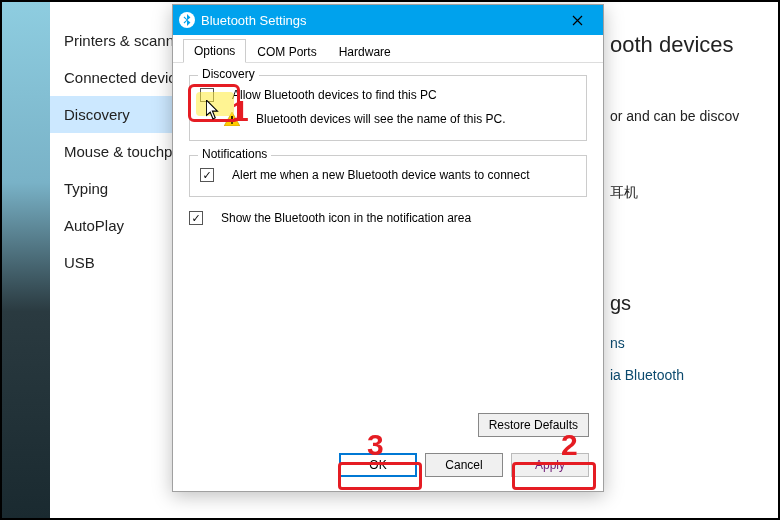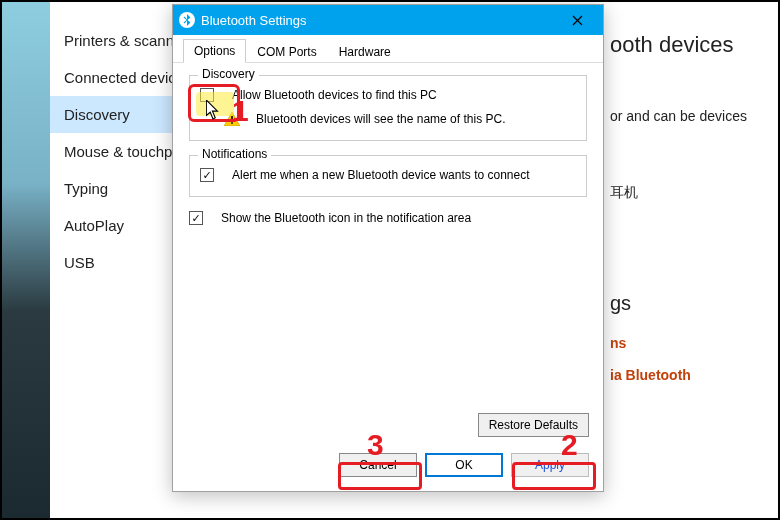--- a/index.html
+++ b/index.html
@@ -39,21 +39,21 @@
       position: absolute;
       left: 600px; top: 0;
       right: 0; height: 100%;
       background: #fff;
       padding: 30px 8px;
       color: #222;
     }
     .right-bg .title-frag { font-size: 22px; margin-bottom: 50px; }
     .right-bg .desc-frag { font-size: 14px; margin-bottom: 60px; }
     .right-bg .cjk { font-size: 14px; margin-bottom: 90px; }
-    .right-bg .link { color: #c2410c; font-size: 14px; margin-bottom: 16px; display:block; cursor:pointer;font-weight:bold; }
+    .right-bg .link { color: #0c4a6e; font-size: 14px; margin-bottom: 16px; display:block; cursor:pointer; }
     .dialog {
       position: absolute;
       left: 170px; top: 2px;
       width: 432px; height: 488px;
       background: #fff;
       border: 1px solid #a0a0a0;
       box-shadow: 0 4px 18px rgba(0,0,0,.25);
       display: flex; flex-direction: column;
     }
     .titlebar {
@@ -153,21 +153,21 @@
       min-width: 78px;
       height: 24px;
       padding: 0 10px;
       border: 1px solid #888;
       background: #f0f0f0;
       font-size: 12px;
       cursor: pointer;
       display:flex; align-items:center; justify-content:center;
     }
     .btn.default { border: 2px solid #0078d4; background:#fff; }
-    .btn.disabled { color: #1d4ed8; border-color: #bbb; cursor: default; }
+    .btn.disabled { color: #701a75; border-color: #bbb; cursor: default; }
     
     .anno {
       position: absolute;
       pointer-events: none;
       font-family: Arial, sans-serif;
       font-weight: bold;
     }
     .anno-box1 {
       position:absolute;
       left: 186px; top: 82px;
@@ -207,21 +207,21 @@
   <div class="sidebar-item"><span>Connected devices</span></div>
   <div class="sidebar-item selected"><span>Discovery</span></div>
   <div class="sidebar-item"><span>Mouse &amp; touchpad</span></div>
   <div class="sidebar-item"><span>Typing</span></div>
   <div class="sidebar-item"><span>AutoPlay</span></div>
   <div class="sidebar-item"><span>USB</span></div>
 </div>
 
 <div class="right-bg">
   <div class="title-frag">ooth devices</div>
-  <div class="desc-frag">or and can be devices</div>
+  <div class="desc-frag">or and can be discov</div>
   <div class="cjk">耳机</div>
   <div style="font-size:20px;margin-bottom:20px">gs</div>
   <span class="link">ns</span>
   <span class="link">ia Bluetooth</span>
 </div>
 
 <div class="dialog">
   <div class="titlebar">
     <span class="bt-icon">
       <svg viewBox="0 0 10 14">
@@ -274,25 +274,25 @@
       <span>Show the Bluetooth icon in the notification area</span>
     </div>
   </div>
 
   <div class="restore-row">
     <div class="btn" style="min-width:110px">
         <span>Restore Defaults</span>
       </div>
   </div>
   <div class="dialog-footer">
+    <div class="btn default">
+        <span>OK</span>
+      </div>
     <div class="btn">
         <span>Cancel</span>
-      </div>
-    <div class="btn default">
-        <span>OK</span>
       </div>
     <div class="btn disabled">
         <span>Apply</span>
       </div>
   </div>
 </div>
 
 <div class="anno-yellow1 anno"></div>
 <div class="anno-box1 anno"></div>
 <svg class="cursor-arrow anno" style="left:204px;top:98px" viewBox="0 0 12 18">

